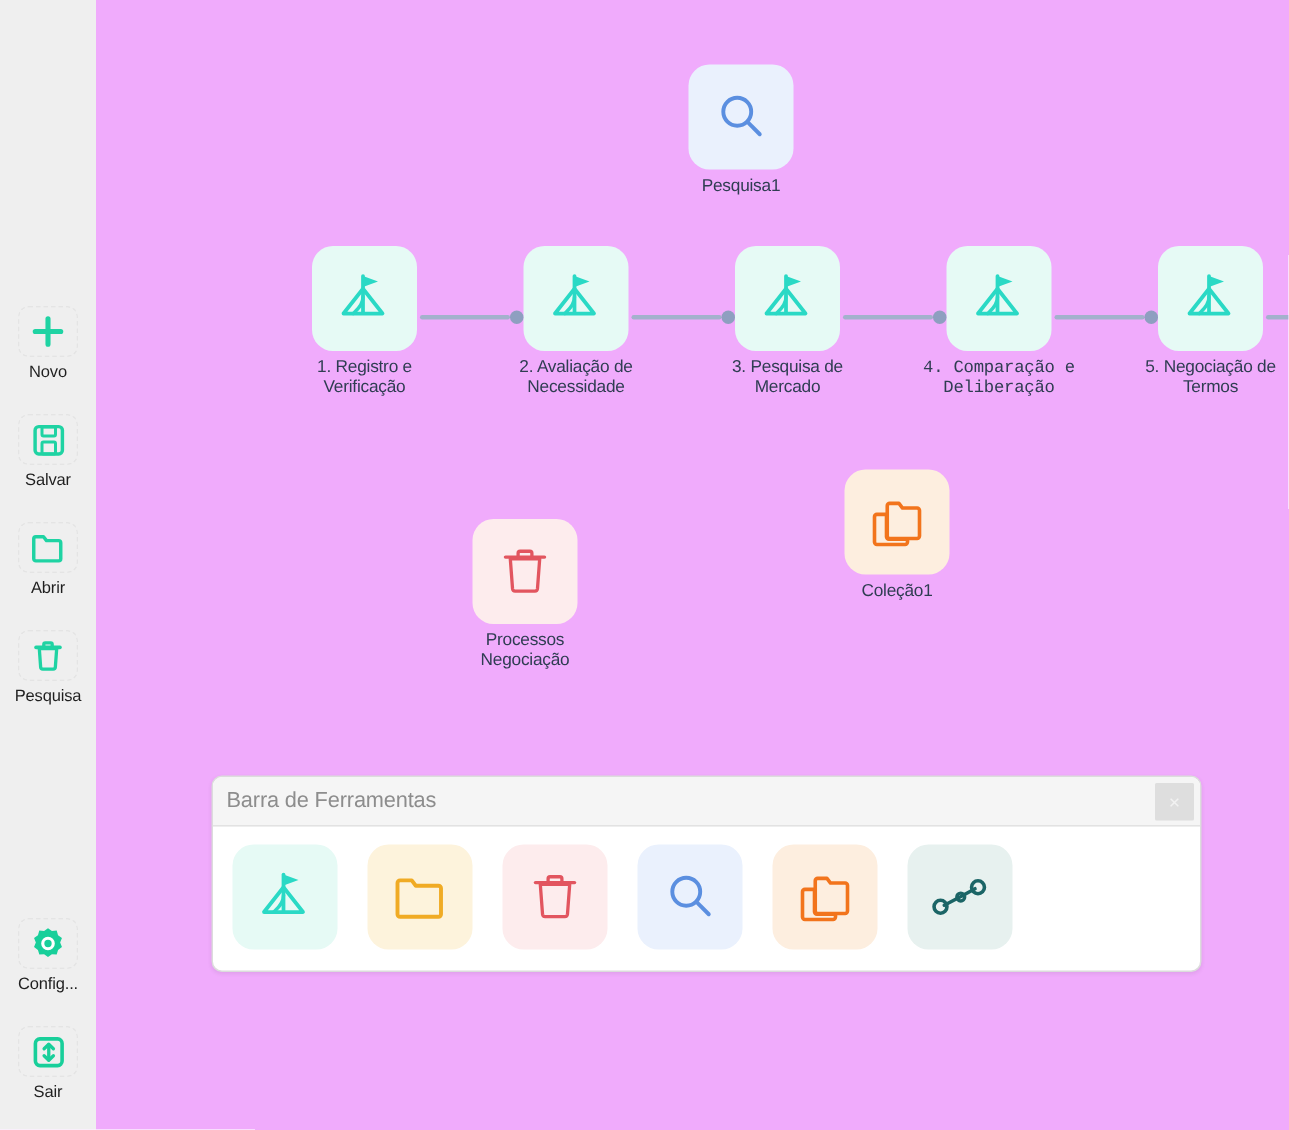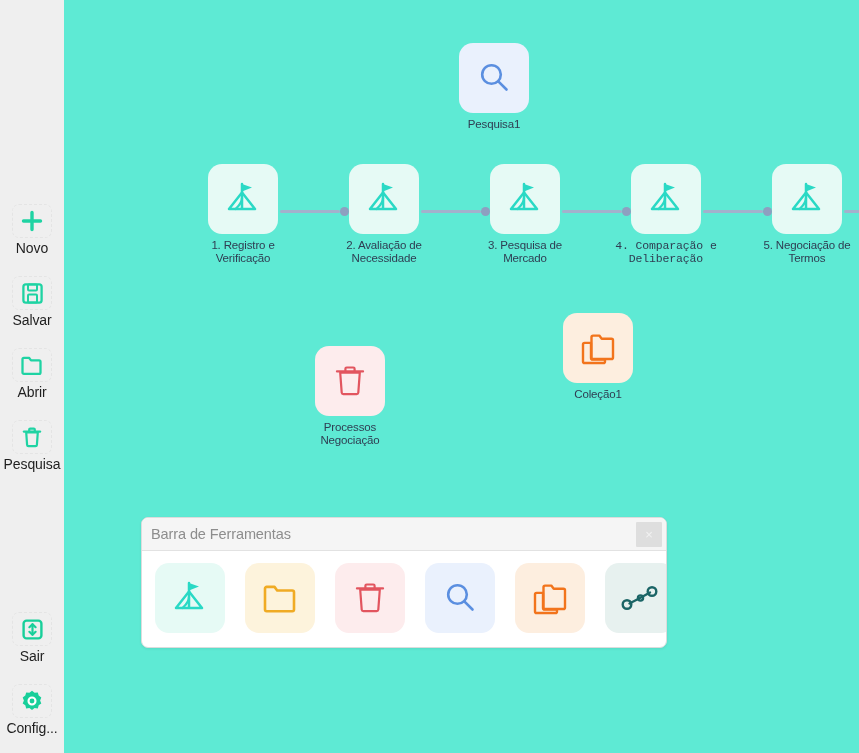--- a/index.html
+++ b/index.html
@@ -36,34 +36,34 @@
   }
   .side-icon-box {
     width: 40px; height: 34px;
     margin: 0 auto;
     display: flex; align-items: center; justify-content: center;
     border-radius: 7px;
     border: 1px dashed rgba(0,0,0,0.045);
   }
   .side-label {
     margin-top: 3px;
-    font-size: 14px;
+    font-size: 11px;
     color: #1f1f1f;
     line-height: 15px;
     letter-spacing: -0.1px;
     white-space: nowrap;
     text-align: center;
   }
 
   
   #canvas {
     position: absolute;
     left: 64px; top: 0;
     width: 795px; height: 753px;
-    background: #5eead4;
+    background: #f0abfc;
     overflow: hidden;
   }
 
   .node {
     position: absolute;
     width: 84px;
     text-align: center;
   }
   .node-tile {
     width: 70px; height: 70px;
@@ -98,21 +98,21 @@
     width: 9px; height: 9px;
     border-radius: 50%;
     background: #8e9fc0;
     flex: 0 0 auto;
   }
 
   
   #toolbar-panel {
     position: absolute;
     left: 141px; top: 517px;
-    width: 526px; height: 131px;
+    width: 660px; height: 131px;
     background: #ffffff;
     border: 1px solid #dcdcdc;
     border-radius: 7px;
     box-shadow: 0 1px 3px rgba(0,0,0,0.07);
     overflow: hidden;
   }
   #toolbar-titlebar {
     height: 33px;
     background: #f5f5f5;
     border-bottom: 1px solid #e2e2e2;
@@ -198,38 +198,38 @@
         </div>
         <div class="side-label">Pesquisa</div>
       </div>
 
     </div>
 
     <div class="side-group-bottom">
 
       <div class="side-item">
         <div class="side-icon-box">
+          <svg width="24" height="24" viewBox="0 0 24 24">
+            <path d="M12 1.8 l2.6 1.9 3.2 -0.3 0.9 3.1 2.6 1.9 -1.2 3 1.2 3 -2.6 1.9 -0.9 3.1 -3.2 -0.3 -2.6 1.9 -2.6 -1.9 -3.2 0.3 -0.9 -3.1 -2.6 -1.9 1.2 -3 -1.2 -3 2.6 -1.9 0.9 -3.1 3.2 0.3 Z" fill="#18cf9a"></path>
+            <circle cx="12" cy="12" r="3.5" fill="none" stroke="#ffffff" stroke-width="2.1"></circle>
+          </svg>
+        </div>
+        <div class="side-label">Config...</div>
+      </div>
+
+      <div class="side-item">
+        <div class="side-icon-box">
           <svg width="23" height="23" viewBox="0 0 23 23">
             <rect x="2.6" y="2.6" width="17.8" height="17.8" rx="3" fill="none" stroke="#18cf9a" stroke-width="2.4"></rect>
             <path d="M11.5 6.4 V16.6" stroke="#18cf9a" stroke-width="2.2" stroke-linecap="round"></path>
             <path d="M8.4 9.2 L11.5 6.2 L14.6 9.2" fill="none" stroke="#18cf9a" stroke-width="2.2" stroke-linecap="round" stroke-linejoin="round"></path>
             <path d="M14.6 13.8 L11.5 16.8 L8.4 13.8" fill="none" stroke="#18cf9a" stroke-width="2.2" stroke-linecap="round" stroke-linejoin="round"></path>
           </svg>
         </div>
         <div class="side-label">Sair</div>
-      </div>
-
-      <div class="side-item">
-        <div class="side-icon-box">
-          <svg width="24" height="24" viewBox="0 0 24 24">
-            <path d="M12 1.8 l2.6 1.9 3.2 -0.3 0.9 3.1 2.6 1.9 -1.2 3 1.2 3 -2.6 1.9 -0.9 3.1 -3.2 -0.3 -2.6 1.9 -2.6 -1.9 -3.2 0.3 -0.9 -3.1 -2.6 -1.9 1.2 -3 -1.2 -3 2.6 -1.9 0.9 -3.1 3.2 0.3 Z" fill="#18cf9a"></path>
-            <circle cx="12" cy="12" r="3.5" fill="none" stroke="#ffffff" stroke-width="2.1"></circle>
-          </svg>
-        </div>
-        <div class="side-label">Config...</div>
       </div>
 
     </div>
   </div>
 
   <div id="canvas">
 
     <div class="node" style="left:388px; top:43px;">
       <div class="node-tile" style="background:#eaf1fd;">
         <svg width="38" height="38" viewBox="0 0 38 38">

